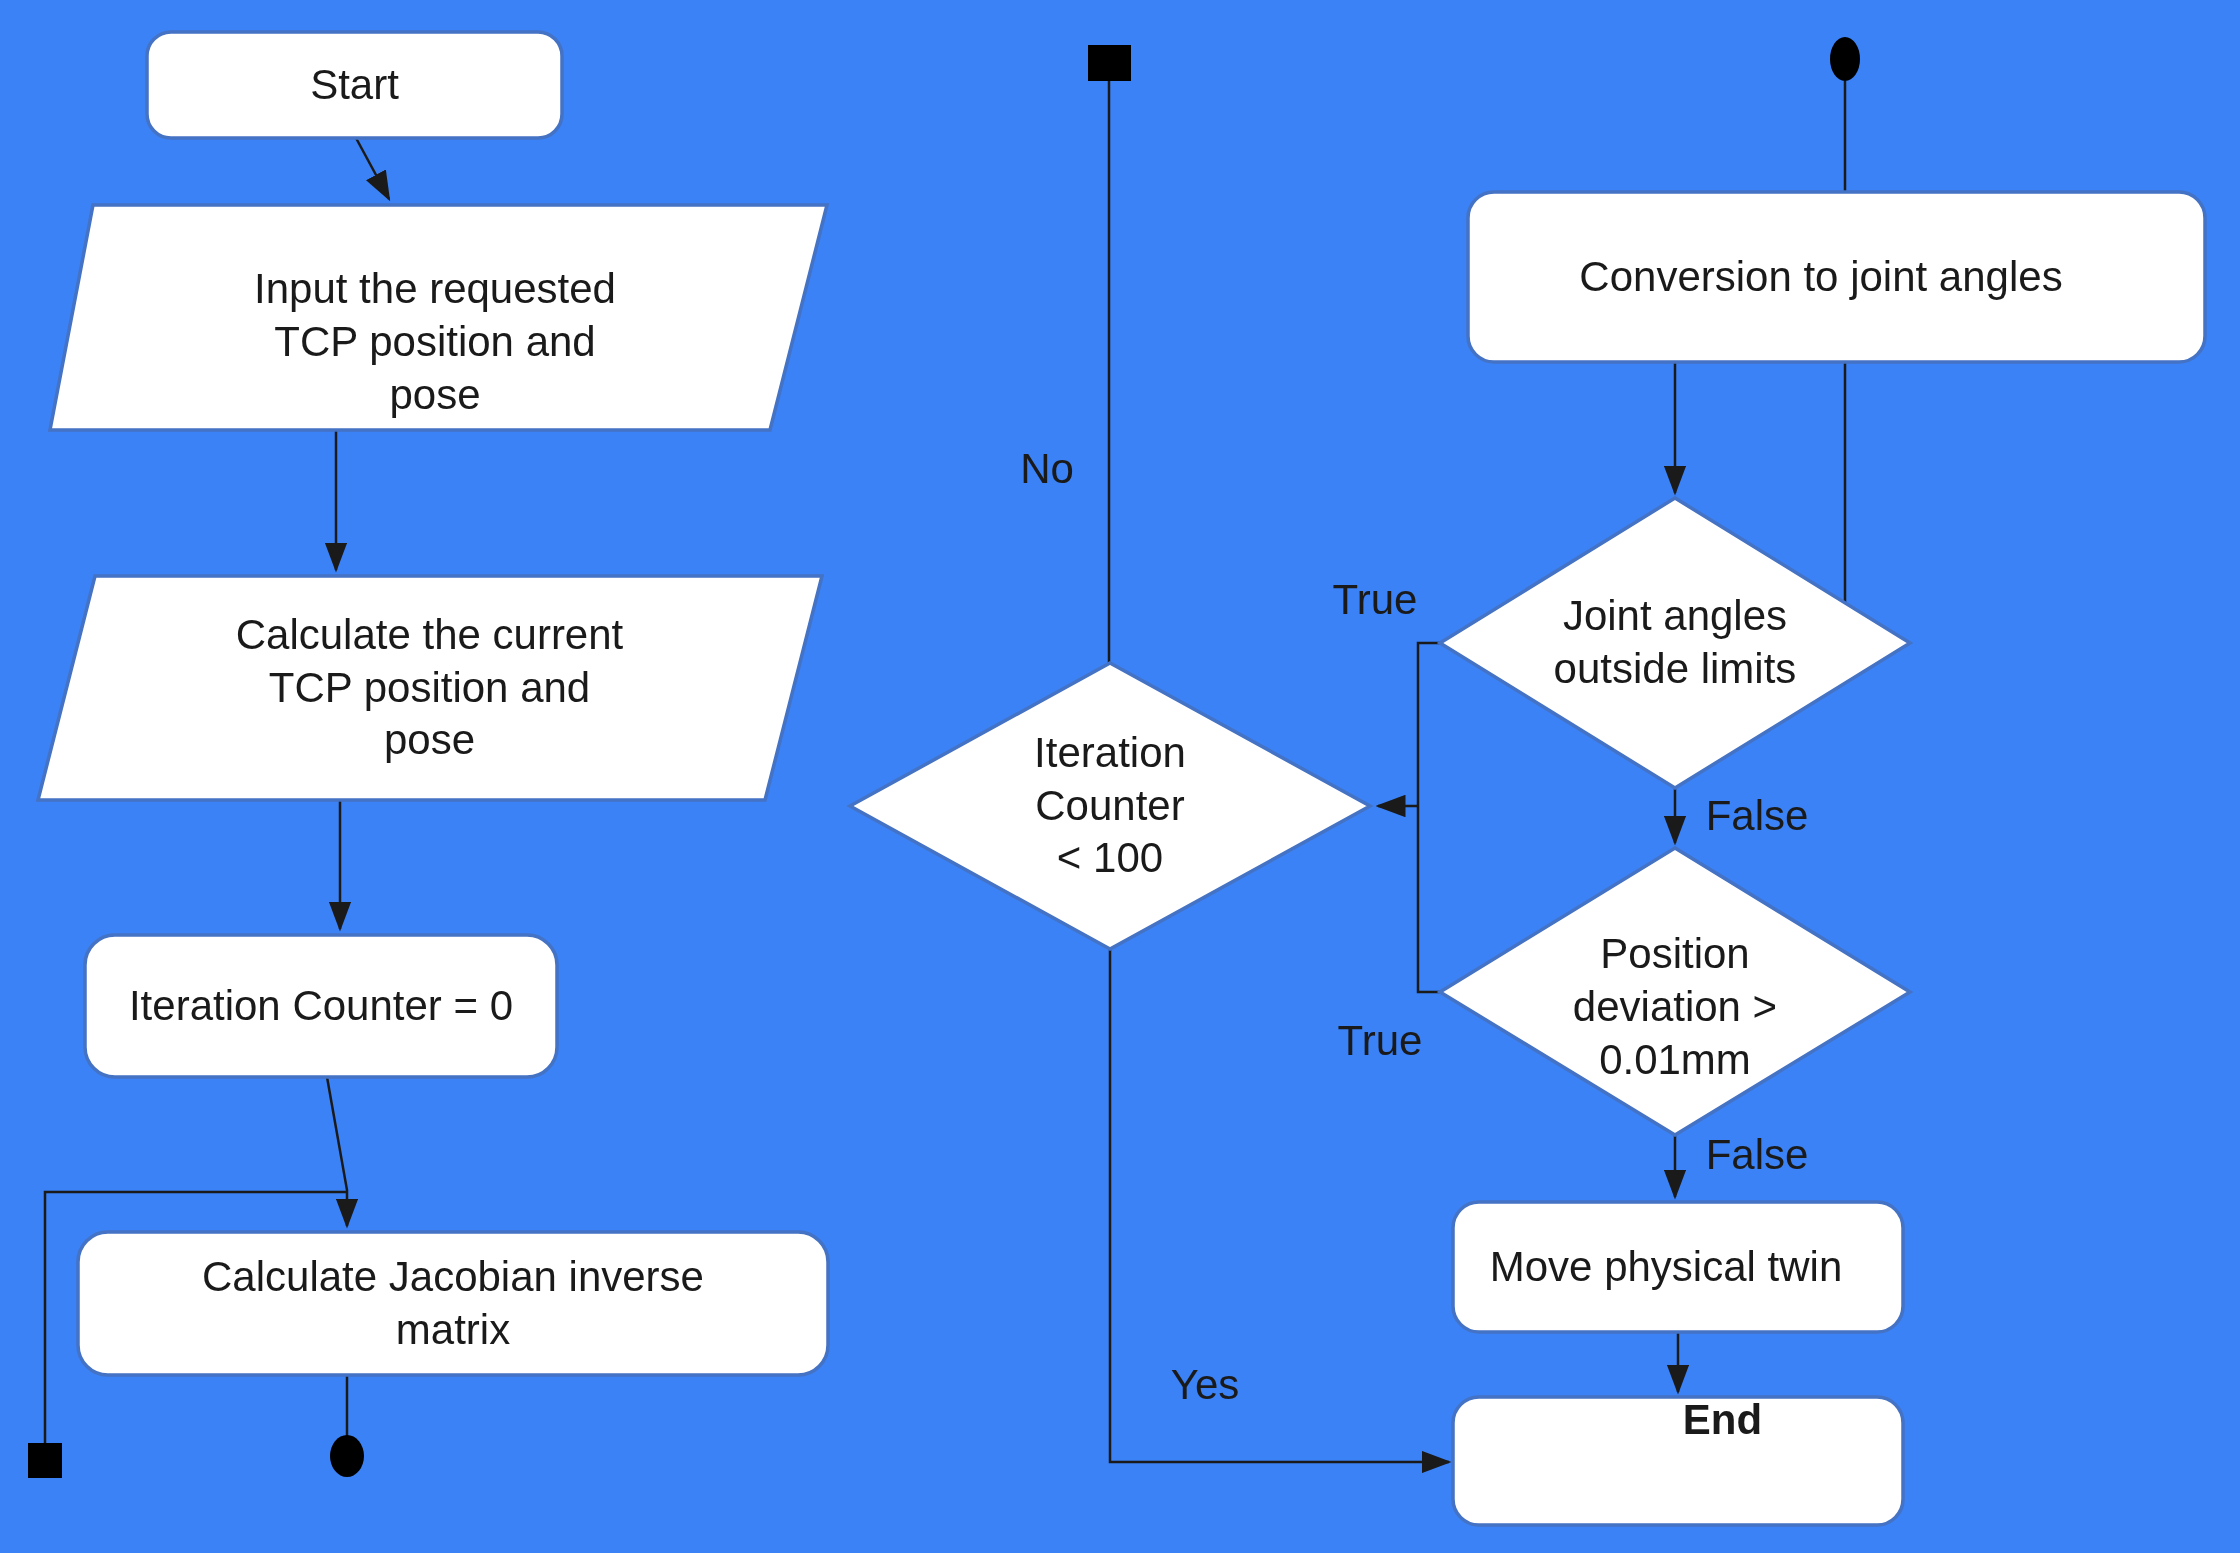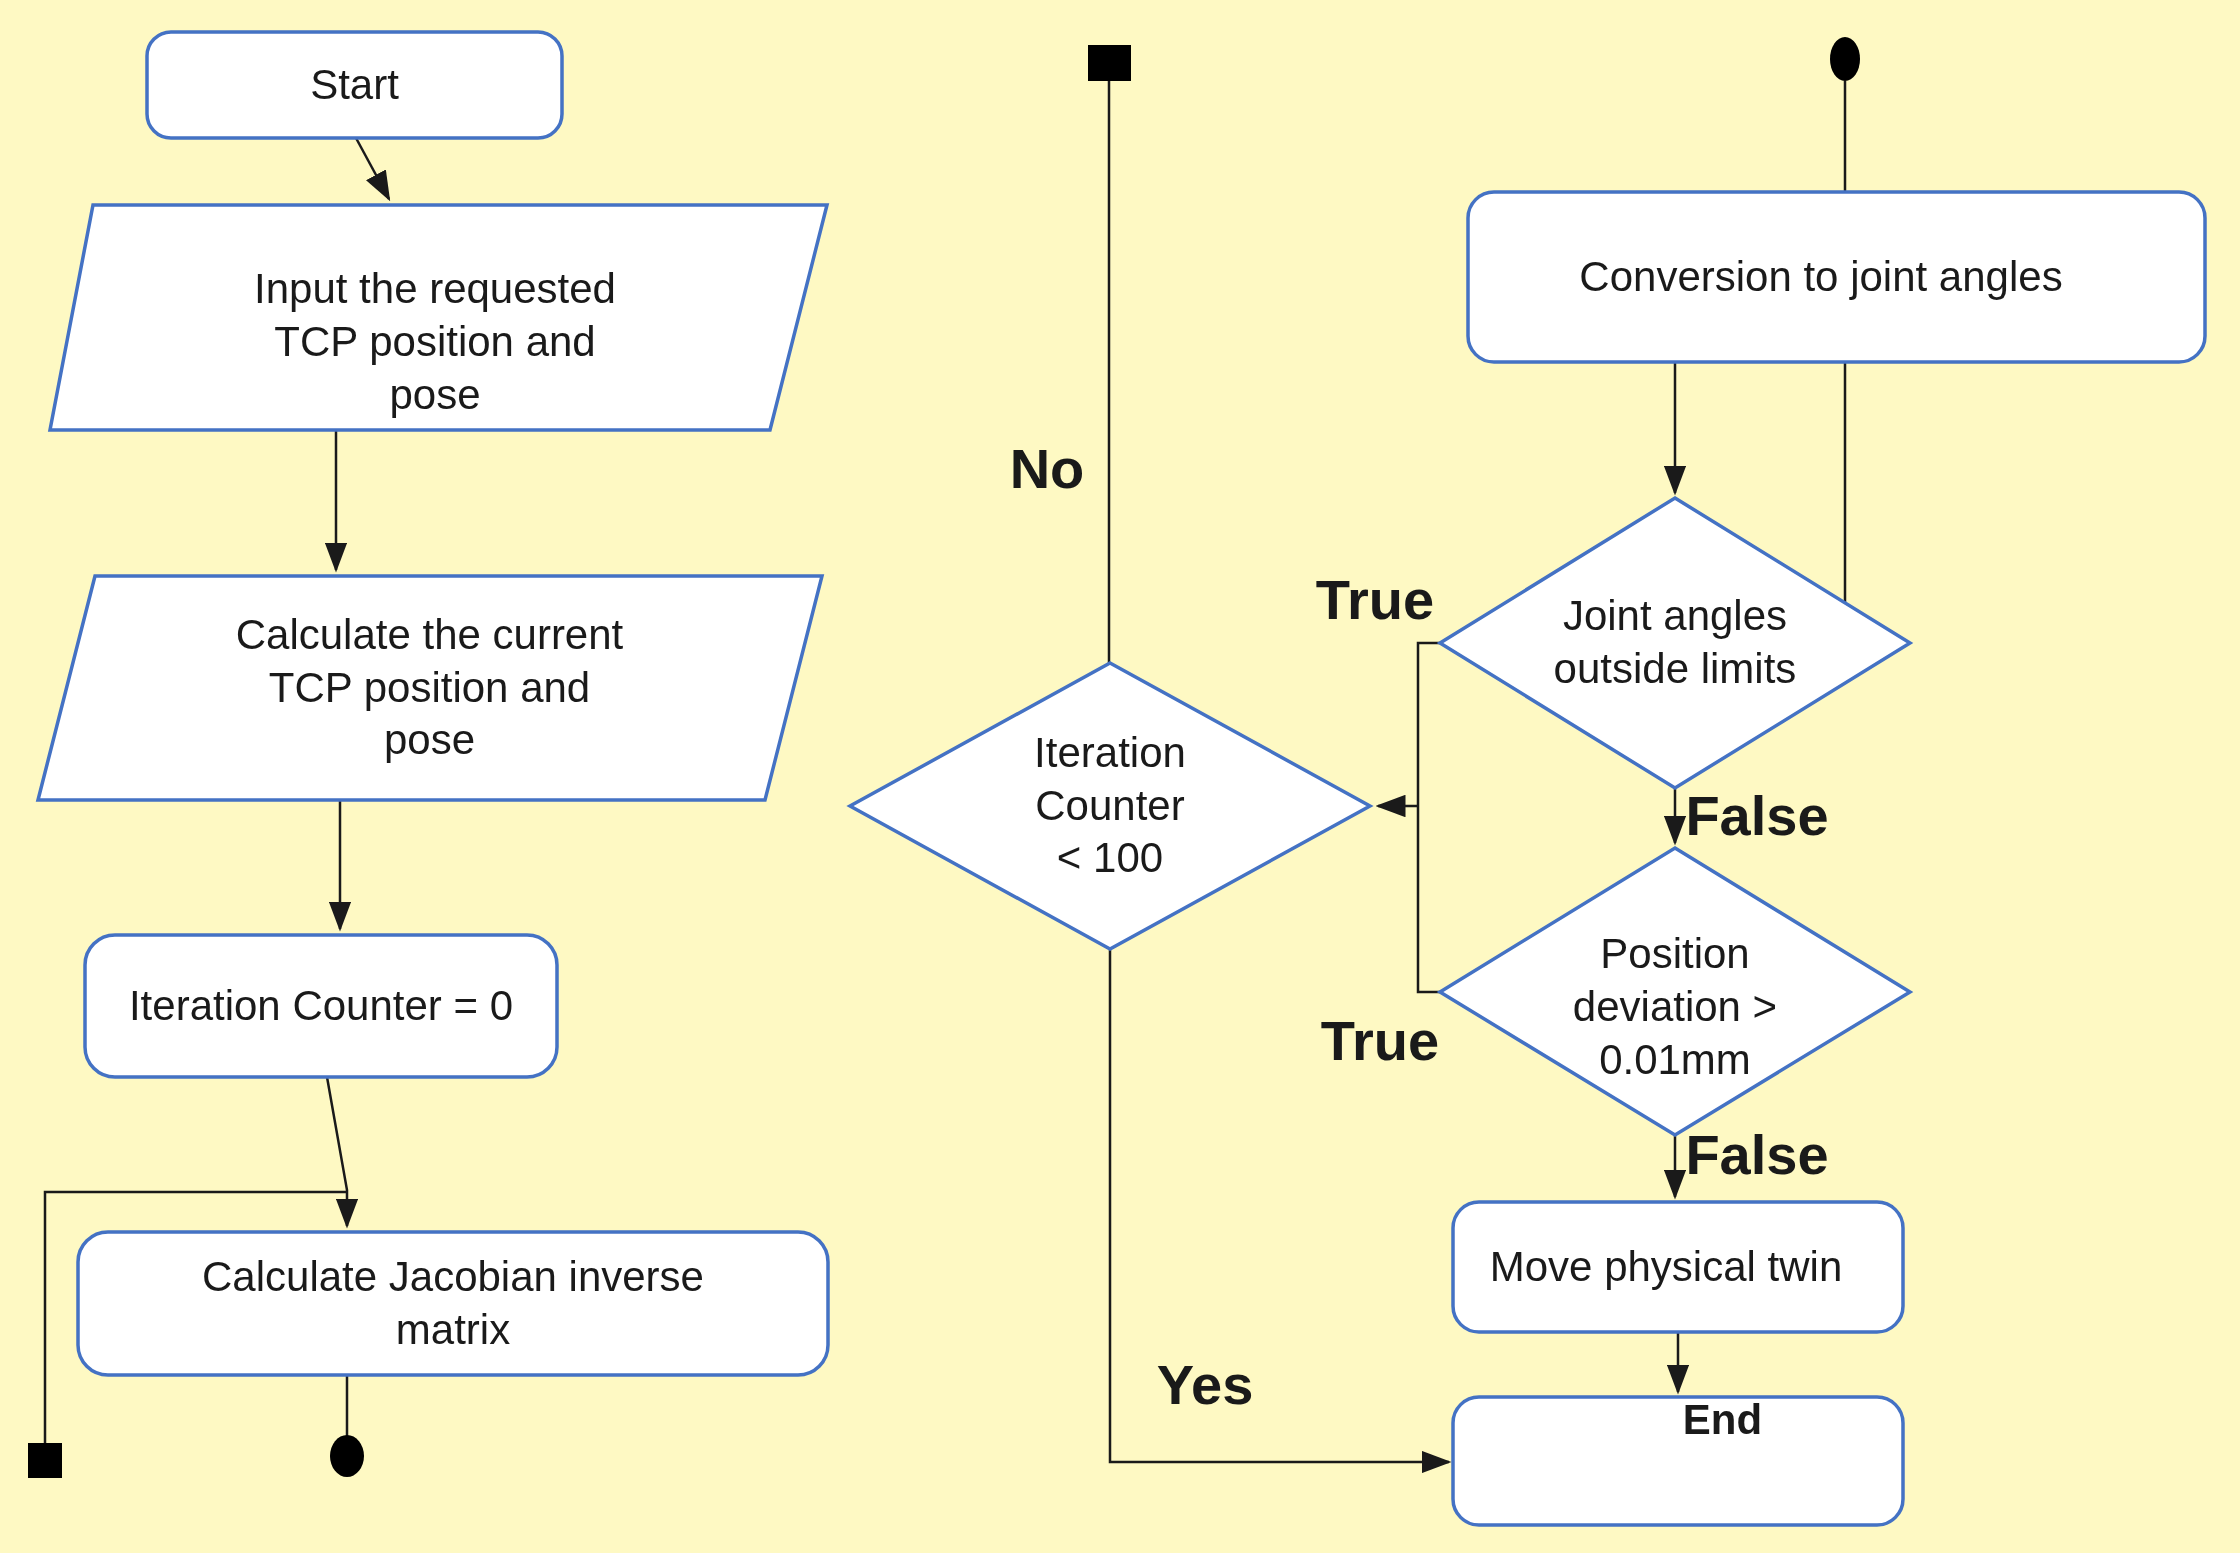--- a/index.html
+++ b/index.html
@@ -1,37 +1,37 @@
 <!DOCTYPE html>
 <html><head>
 <meta charset="utf-8">
 <style>
   html, body { margin: 0; padding: 0; background: #ffffff; }
   .canvas {
     position: relative;
     width: 2240px;
     height: 1553px;
-    background: #fef9c3;
+    background: #3b82f6;
     font-family: "Liberation Sans", sans-serif;
     overflow: hidden;
   }
   .canvas svg { position: absolute; left: 0; top: 0; }
   .label {
     position: absolute;
     display: flex;
     align-items: center;
     justify-content: center;
     text-align: center;
     white-space: pre-line;
     color: #1a1a1a;
     line-height: 1.26;
     pointer-events: none;
   }
   .node-label { font-size: 42px; }
-  .edge-label { font-size: 56px; font-weight: bold; }
+  .edge-label { font-size: 42px; }
 </style>
 </head>
 <body>
 
 <div class="canvas">
 
   <svg width="2240" height="1553" viewBox="0 0 2240 1553">
     <defs>
       <marker id="arrow" viewBox="0 0 12 9" refX="11" refY="4.5" markerWidth="12" markerHeight="9" orient="auto">
         <path d="M0 0 L12 4.5 L0 9 z" fill="#1a1a1a"></path>

